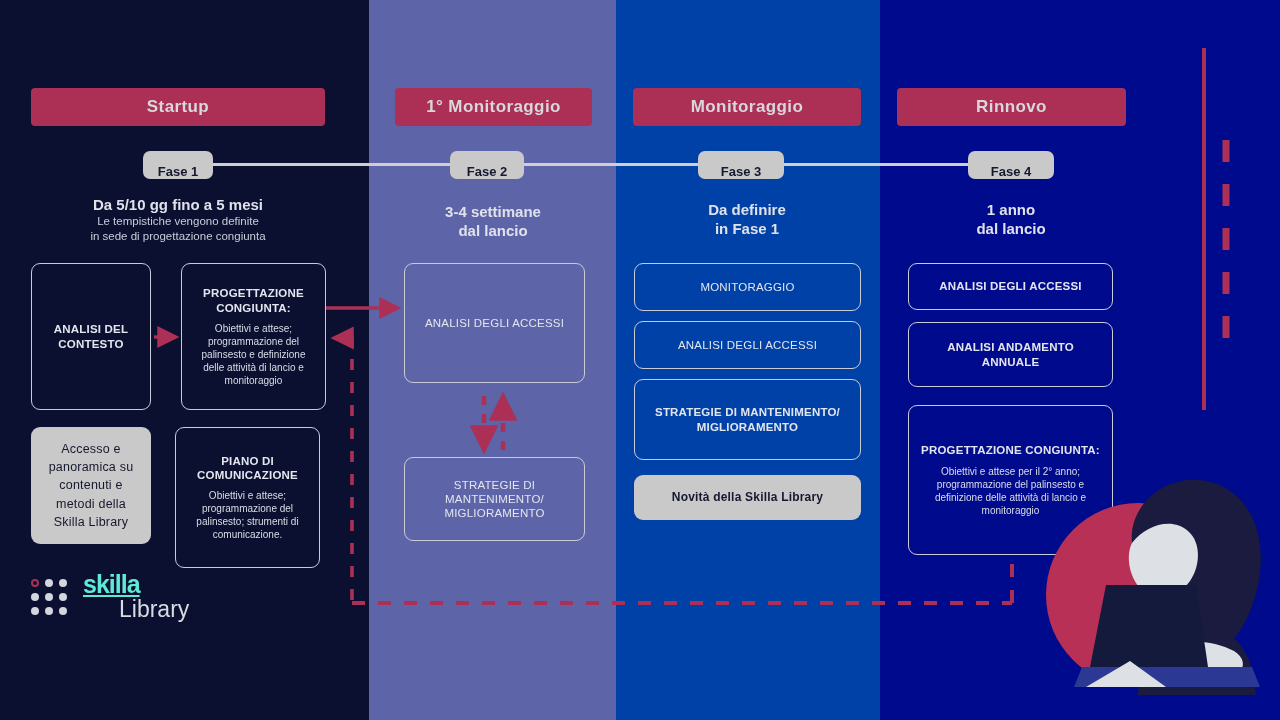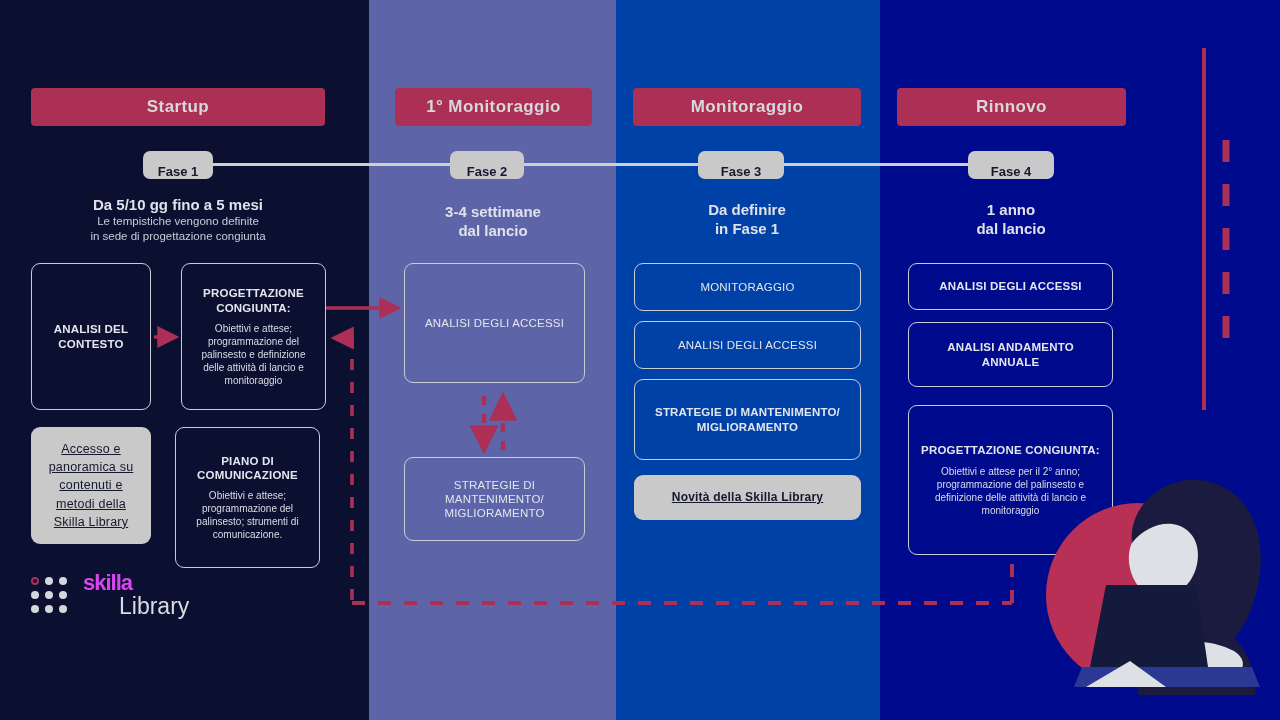--- a/index.html
+++ b/index.html
@@ -56,21 +56,21 @@
   
   .card{
     position:absolute;box-sizing:border-box;
     border:1.6px solid #c9ccd6;border-radius:9px;
     display:flex;flex-direction:column;align-items:center;justify-content:center;
     text-align:center;padding:6px 9px;
   }
   .card .t{font-size:11.5px;font-weight:bold;color:#e3e6ee;line-height:1.24;letter-spacing:.2px;}
   .card .b{font-size:10px;color:#dadde6;line-height:1.3;margin-top:7px;}
   .card.solid{background:#c9c9c9;border:none;}
-  .card.solid .t{color:#16182e;font-weight:bold;font-size:12px;text-decoration:underline;}
+  .card.solid .t{color:#16182e;font-weight:bold;font-size:12px;}
   .card.grey-body .t{font-weight:normal;color:#16182e;font-size:12.5px;line-height:1.45;}
 
   
   #c1a{left:31px;top:263px;width:120px;height:147px;}
   #c1b{left:181px;top:263px;width:145px;height:147px;}
   #c1c{left:31px;top:427px;width:120px;height:117px;}
   #c1d{left:175px;top:427px;width:145px;height:141px;}
   
   #c2a{left:404px;top:263px;width:181px;height:120px;}
   #c2b{left:404px;top:457px;width:181px;height:84px;}
@@ -86,21 +86,21 @@
 
   
   .sh{position:absolute;}
 
   
   #logo{position:absolute;left:31px;top:572px;display:flex;align-items:center;}
   #dots{display:grid;grid-template-columns:repeat(3,8px);grid-template-rows:repeat(3,8px);gap:6px;margin-right:16px;}
   .dot{width:8px;height:8px;border-radius:50%;background:#d4d6de;}
   .dot.ring{background:transparent;border:2px solid #ac2f55;box-sizing:border-box;}
   #logotext{line-height:1;}
-  #logotext .l1{font-size:22px;font-weight:bold;color:#d946ef;letter-spacing:-1px;display:block;}
+  #logotext .l1{font-size:25px;font-weight:bold;color:#5eead4;letter-spacing:-1px;display:block;text-decoration:underline;}
   #logotext .l2{font-size:23px;color:#d9dbe3;display:block;margin-top:1px;margin-left:36px;}
 </style>
 </head>
 <body>
 
 <div id="stage">
 
   <div class="col-bg" id="bg1"></div>
   <div class="col-bg" id="bg2"></div>
   <div class="col-bg" id="bg3"></div>

